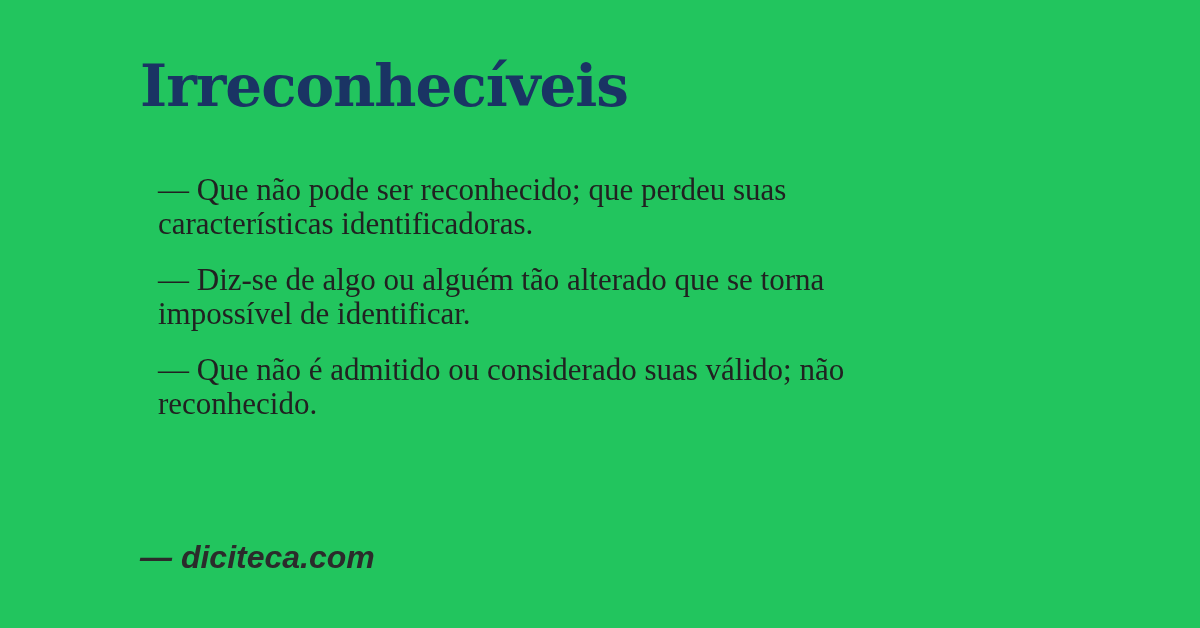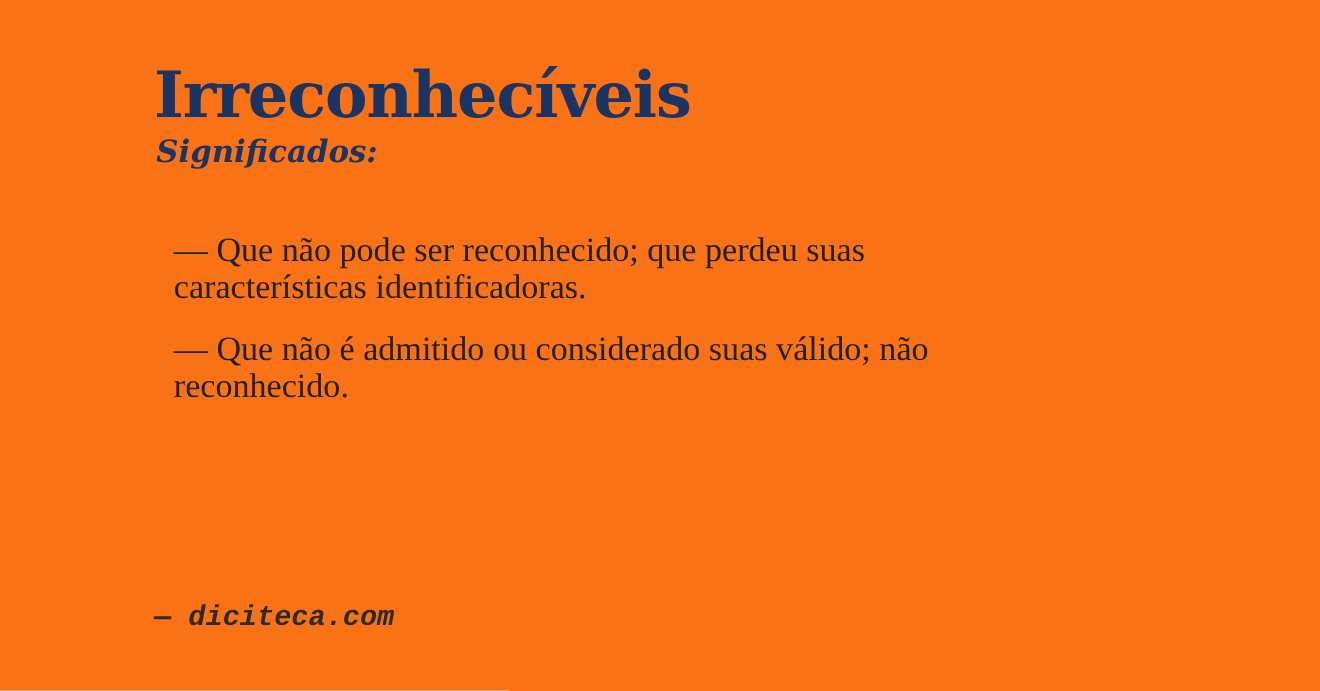--- a/index.html
+++ b/index.html
@@ -4,21 +4,21 @@
 <style>
   html, body {
     margin: 0;
     padding: 0;
     background: #ffffff;
   }
   .card {
     position: relative;
     width: 1200px;
     height: 628px;
-    background: #f97316;
+    background: #22c55e;
     overflow: hidden;
     box-sizing: border-box;
     padding: 56px 120px 0 140px;
     font-family: "Liberation Serif", serif;
   }
   .title {
     margin: 0;
     font-family: "DejaVu Serif", "Liberation Serif", serif;
     font-weight: 700;
     font-size: 58px;
@@ -44,38 +44,39 @@
     font-size: 31px;
     line-height: 34px;
     color: #212121;
     white-space: pre-line;
     max-width: 950px;
   }
   .footer {
     position: absolute;
     left: 140px;
     bottom: 52px;
-    font-family: Liberation Mono, monospace;
+    font-family: Liberation Sans, sans-serif;
     font-style: italic;
     font-weight: 600;
-    font-size: 26px;
+    font-size: 32px;
     color: #2b2b2b;
   }
 </style>
 </head>
 <body>
 
 <div class="card">
 
   <h1 class="title">Irreconhecíveis</h1>
 
-  <h2 class="subtitle">Significados:</h2>
 
   <div class="definitions">
     <p class="definition">— Que não pode ser reconhecido; que perdeu suas
 características identificadoras.</p>
+    <p class="definition">— Diz-se de algo ou alguém tão alterado que se torna
+impossível de identificar.</p>
     <p class="definition">— Que não é admitido ou considerado suas válido; não
 reconhecido.</p>
   </div>
 
   <div class="footer">— diciteca.com</div>
 
 </div>
 
 </body></html>

